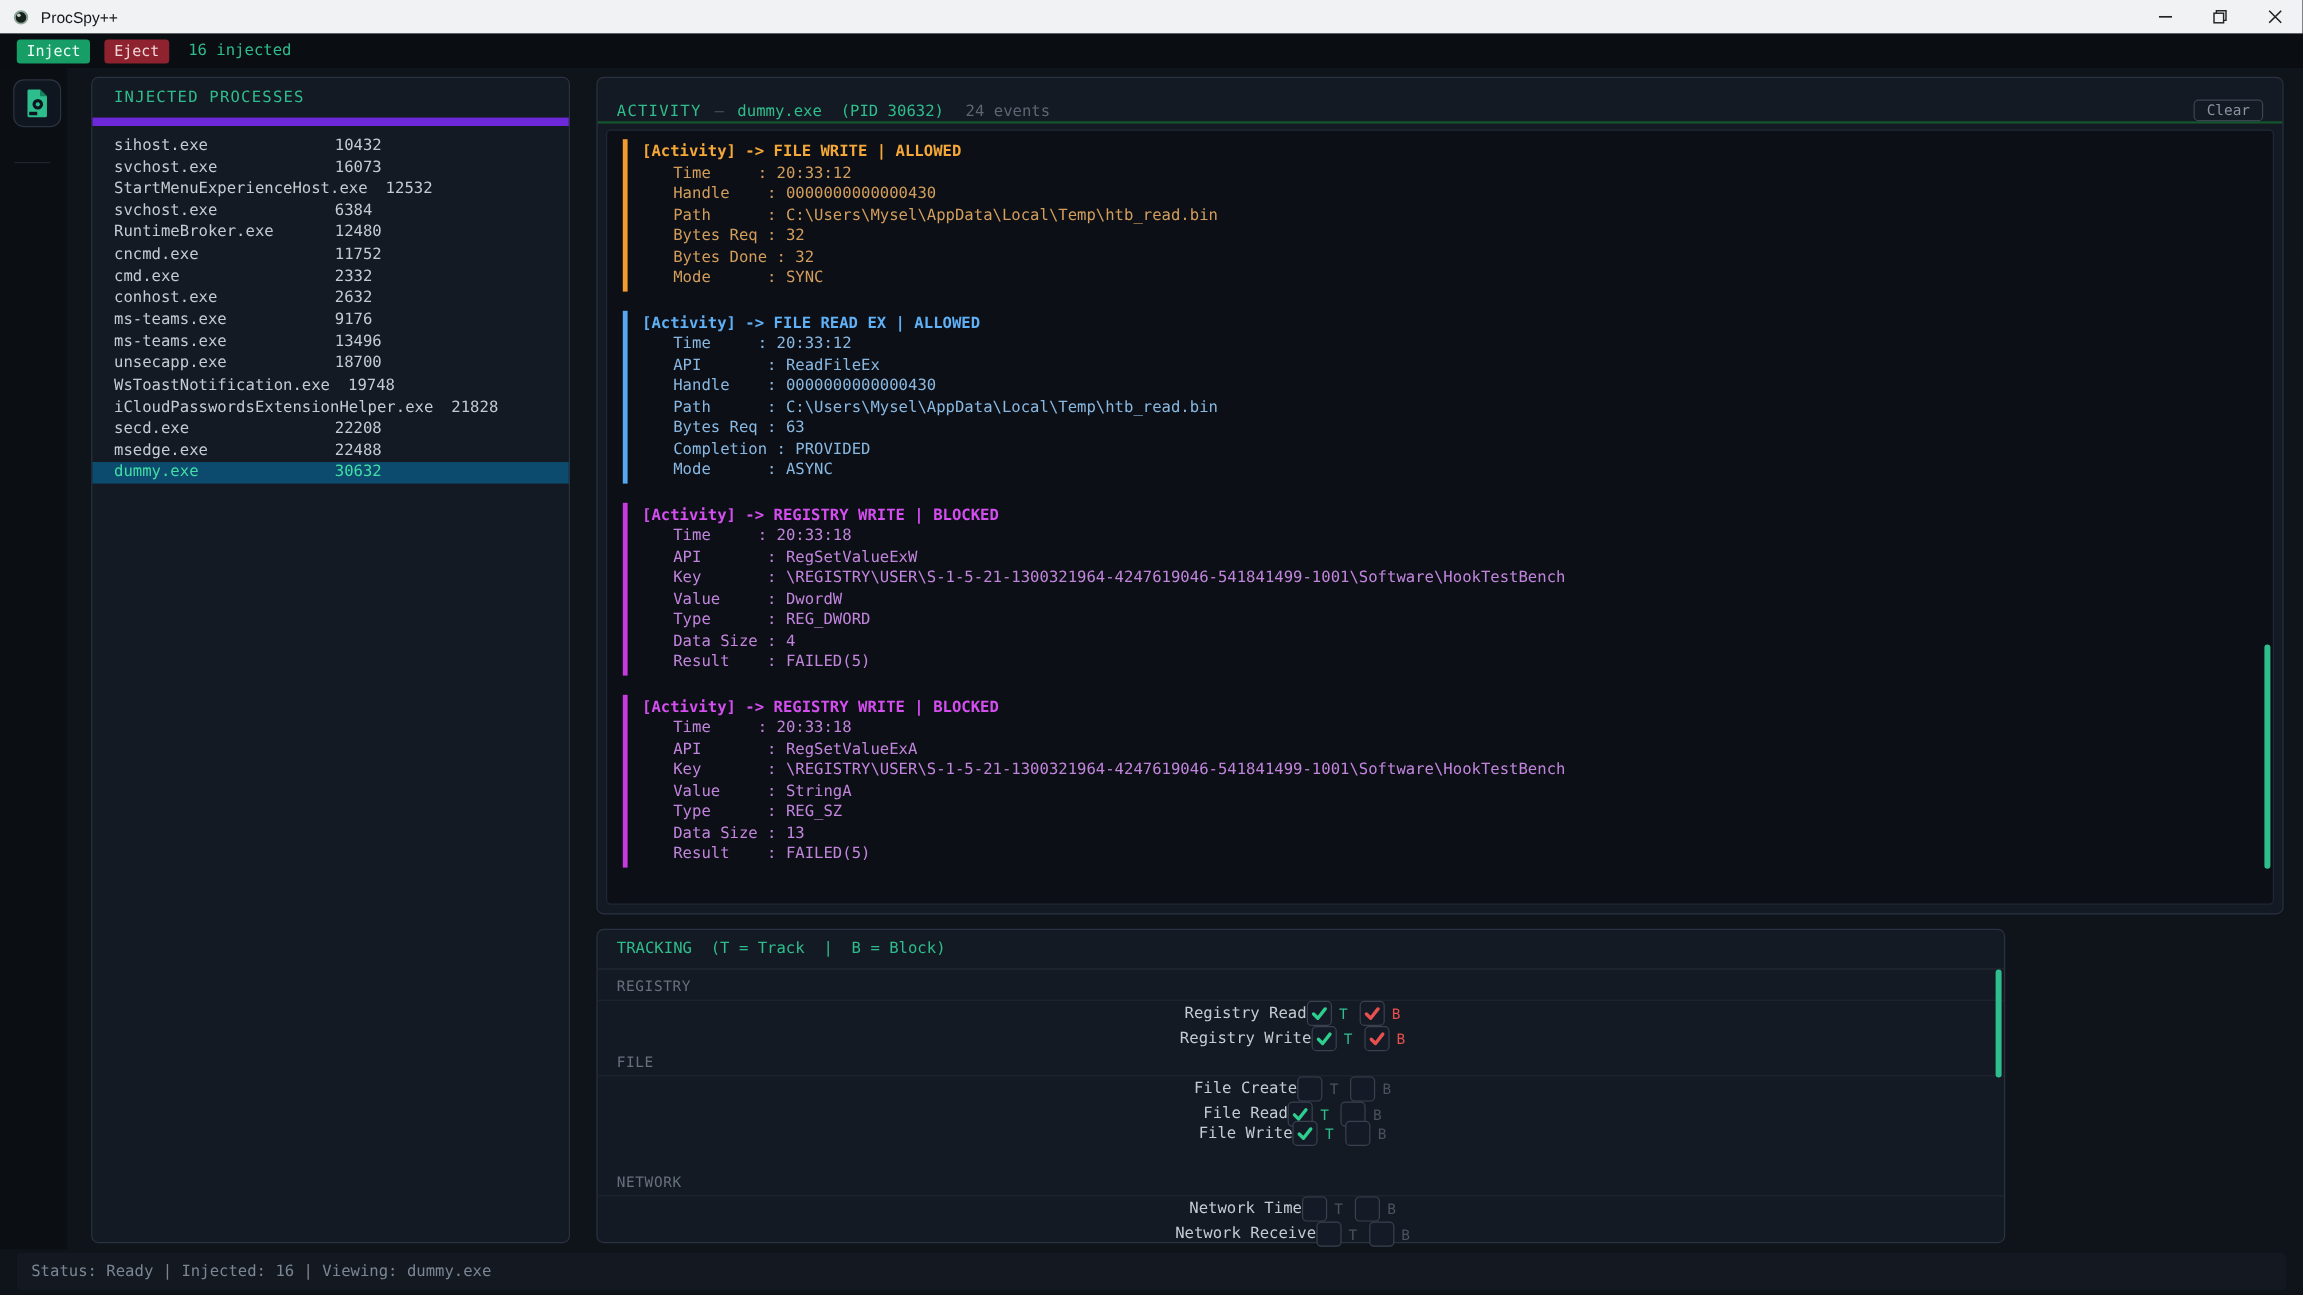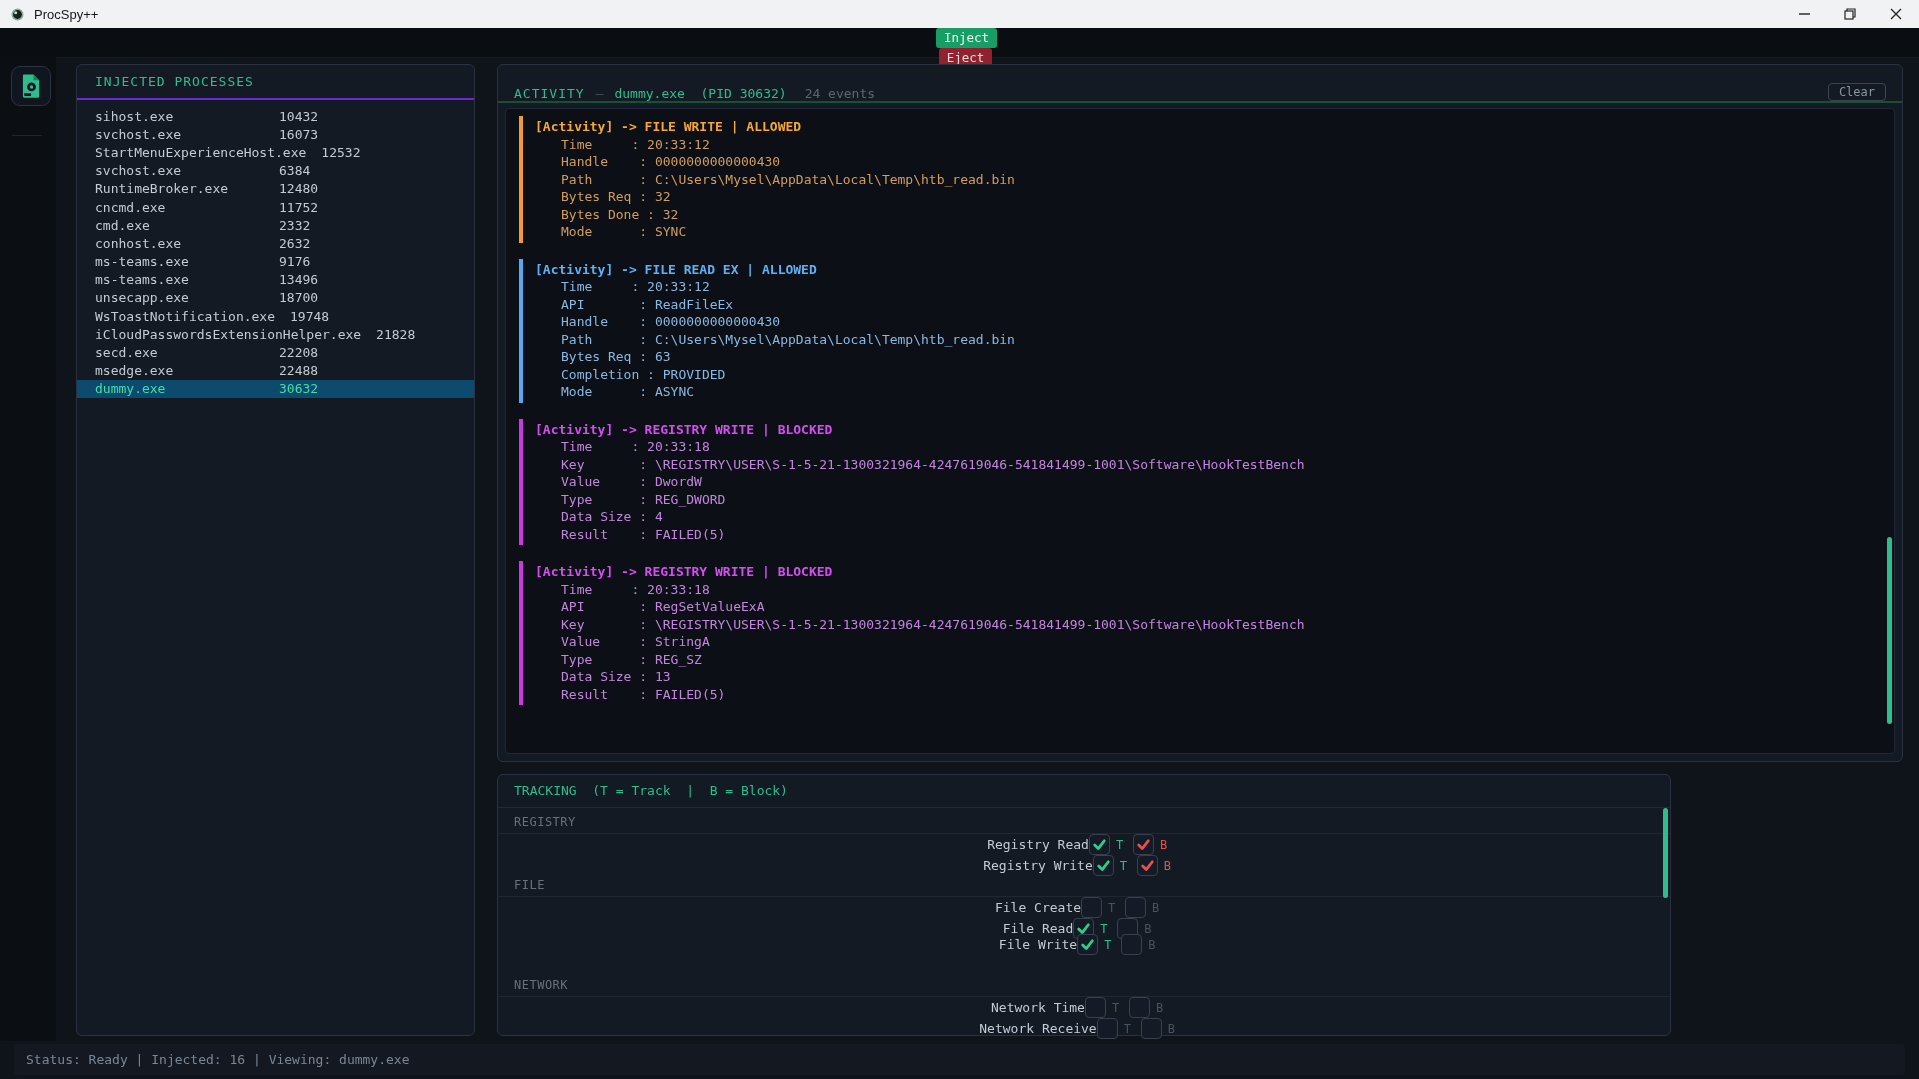--- a/index.html
+++ b/index.html
@@ -10,42 +10,42 @@
   .titlebar{position:absolute;left:0;top:0;right:0;height:28px;background:#f1f2f3;
             display:flex;align-items:center;}
   .titlebar .app-ico{margin-left:11px;display:flex;align-items:center;}
   .titlebar .wtitle{margin-left:10px;font-family:"Liberation Sans",sans-serif;
                     font-size:13px;color:#16181b;}
   .win-controls{margin-left:auto;display:flex;height:100%;}
   .win-btn{width:46px;height:100%;display:flex;align-items:center;justify-content:center;}
 
   
   .toolbar{position:absolute;left:0;top:28px;right:0;height:29px;background:#0a0e13;
-           display:flex;align-items:center;border-bottom:1px solid #151b24;flex-direction:column;}
+           display:flex;align-items:center;border-bottom:1px solid #151b24;}
   .tbtn{font-family:"DejaVu Sans Mono",monospace;font-size:12.5px;border:none;
         border-radius:3px;padding:3px 8px;margin-left:12px;cursor:pointer;line-height:14px;}
   .tbtn.inject{background:#179e66;color:#eefff7;margin-left:14px;}
   .tbtn.eject{background:#8e232f;color:#f3d8db;}
   .inj-count{color:#2ebd8c;font-size:13px;margin-left:16px;}
 
   
   .rail{position:absolute;left:0;top:57px;width:56px;height:984px;background:#0b0e13;}
   .rail-btn{position:absolute;left:11px;top:9px;width:38px;height:38px;background:#10161f;
             border:1px solid #2b3340;border-radius:9px;display:flex;align-items:center;
             justify-content:center;cursor:pointer;}
   .rail-div{position:absolute;left:12px;top:78px;width:30px;height:1px;background:#20262f;}
 
   
   .panel{position:absolute;background:#141a23;border:1px solid #2a3140;border-radius:6px;
          box-sizing:border-box;}
 
   
   .proc-panel{left:76px;top:64px;width:399px;height:972px;}
   .p-header{height:33px;line-height:33px;padding:0 18px;color:#2ebd8c;font-size:13px;
-            letter-spacing:1px;border-bottom:2px solid #6d28d9;}
+            letter-spacing:1px;border-bottom:7px solid #6d28d9;}
   .process-list{padding-top:7px;}
   .process-row{display:flex;align-items:center;height:18.2px;padding:0 18px;font-size:13px;
                color:#c3cbd3;white-space:pre;cursor:pointer;}
   .process-row .p-name{min-width:184px;box-sizing:border-box;padding-right:15px;}
   .process-row.selected{background:#0c4a6e;color:#41dfa5;}
 
   
   .act-panel{left:497px;top:64px;width:1406px;height:698px;}
   .a-header{height:36px;display:flex;align-items:flex-end;padding:0 16px;font-size:13px;
             border-bottom:2px solid #14532d;}
@@ -190,20 +190,21 @@
             <div class="entry-line">API       : ReadFileEx</div>
             <div class="entry-line">Handle    : 0000000000000430</div>
             <div class="entry-line">Path      : C:\Users\Mysel\AppData\Local\Temp\htb_read.bin</div>
             <div class="entry-line">Bytes Req : 63</div>
             <div class="entry-line">Completion : PROVIDED</div>
             <div class="entry-line">Mode      : ASYNC</div>
           </div>
           <div class="entry c-purple">
             <div class="entry-header">[Activity] -&gt; REGISTRY WRITE | BLOCKED</div>
             <div class="entry-line">Time     : 20:33:18</div>
+            <div class="entry-line">API       : RegSetValueExW</div>
             <div class="entry-line">Key       : \REGISTRY\USER\S-1-5-21-1300321964-4247619046-541841499-1001\Software\HookTestBench</div>
             <div class="entry-line">Value     : DwordW</div>
             <div class="entry-line">Type      : REG_DWORD</div>
             <div class="entry-line">Data Size : 4</div>
             <div class="entry-line">Result    : FAILED(5)</div>
           </div>
           <div class="entry c-purple">
             <div class="entry-header">[Activity] -&gt; REGISTRY WRITE | BLOCKED</div>
             <div class="entry-line">Time     : 20:33:18</div>
             <div class="entry-line">API       : RegSetValueExA</div>

